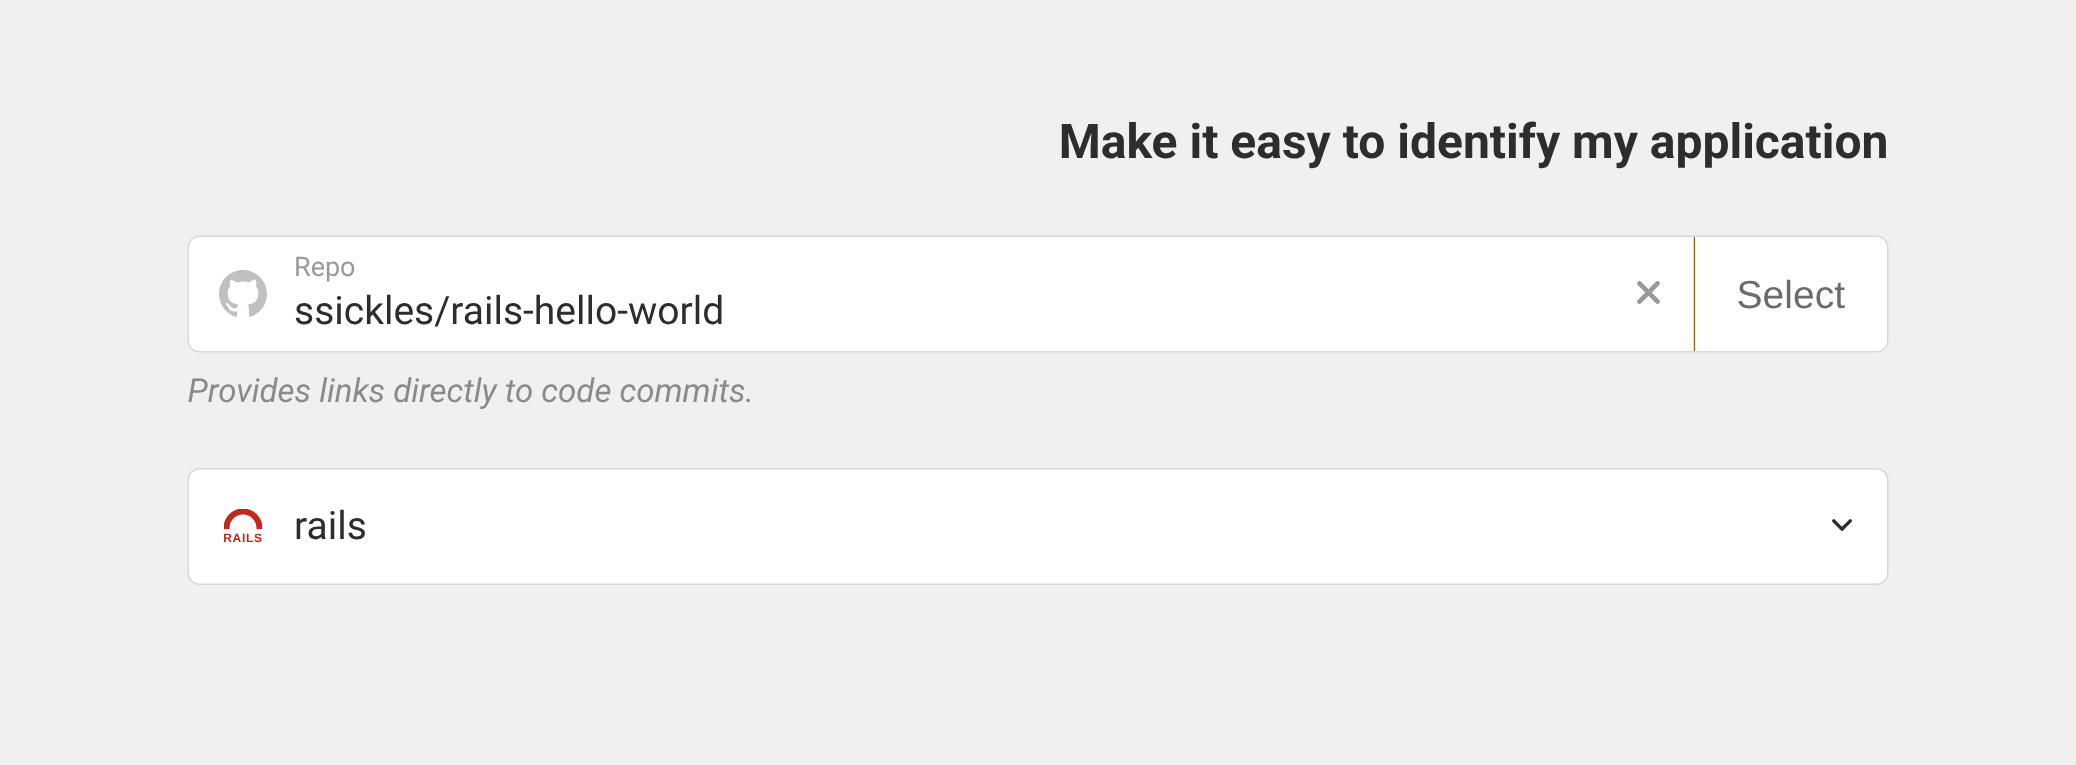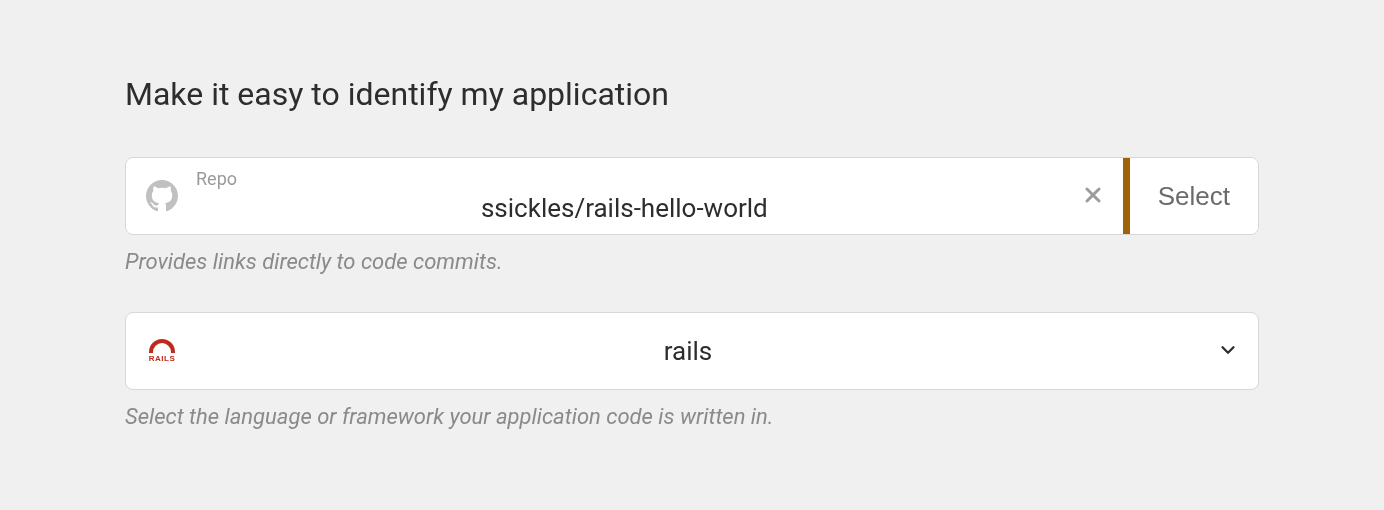--- a/index.html
+++ b/index.html
@@ -9,23 +9,23 @@
     }
     body {
       font-family: -apple-system, BlinkMacSystemFont, "Segoe UI", Roboto, Helvetica, Arial, sans-serif;
       background: #f0f0f0;
       width: 1384px;
       height: 510px;
       padding: 75px 125px 0;
     }
     .page-title {
       font-size: 32px;
-      font-weight: 400;
+      font-weight: 700;
       color: #2d2d2d;
-      text-align: left;
+      text-align: right;
       margin-bottom: 44px;
     }
     .field-row {
       margin-bottom: 38px;
     }
     .field-container {
       display: flex;
       background: #fff;
       border: 1px solid #d8d8d8;
       border-radius: 8px;
@@ -58,38 +58,37 @@
     .field-label {
       font-size: 18px;
       color: #9a9a9a;
       line-height: 1.2;
       margin-bottom: 2px;
     }
     .field-value {
       font-size: 26px;
       color: #2d2d2d;
       line-height: 1.25;
-      text-align: center;
     }
     .clear-btn {
       background: none;
       border: none;
       width: 44px;
       height: 44px;
       display: flex;
       align-items: center;
       justify-content: center;
       cursor: pointer;
       color: #888;
       align-self: center;
       margin-right: 8px;
     }
     .select-btn {
       border: none;
-      border-left: 7px solid #a16207;
+      border-left: 1px solid #a16207;
       background: #fff;
       font-size: 26px;
       color: #6b6b6b;
       padding: 0 28px;
       cursor: pointer;
       border-radius: 0 8px 8px 0;
     }
     .chevron-btn {
       background: none;
       border: none;
@@ -170,14 +169,13 @@
       </div>
     </div>
     <button class="chevron-btn">
       <span>
         <svg width="22" height="22" viewBox="0 0 24 24" fill="none" stroke="#2d2d2d" stroke-width="2.5" stroke-linecap="round" stroke-linejoin="round">
           <polyline points="6 9 12 15 18 9"></polyline>
         </svg>
       </span>
     </button>
   </div>
-  <div class="helper-text">Select the language or framework your application code is written in.</div>
 </div>
 
 </body></html>

